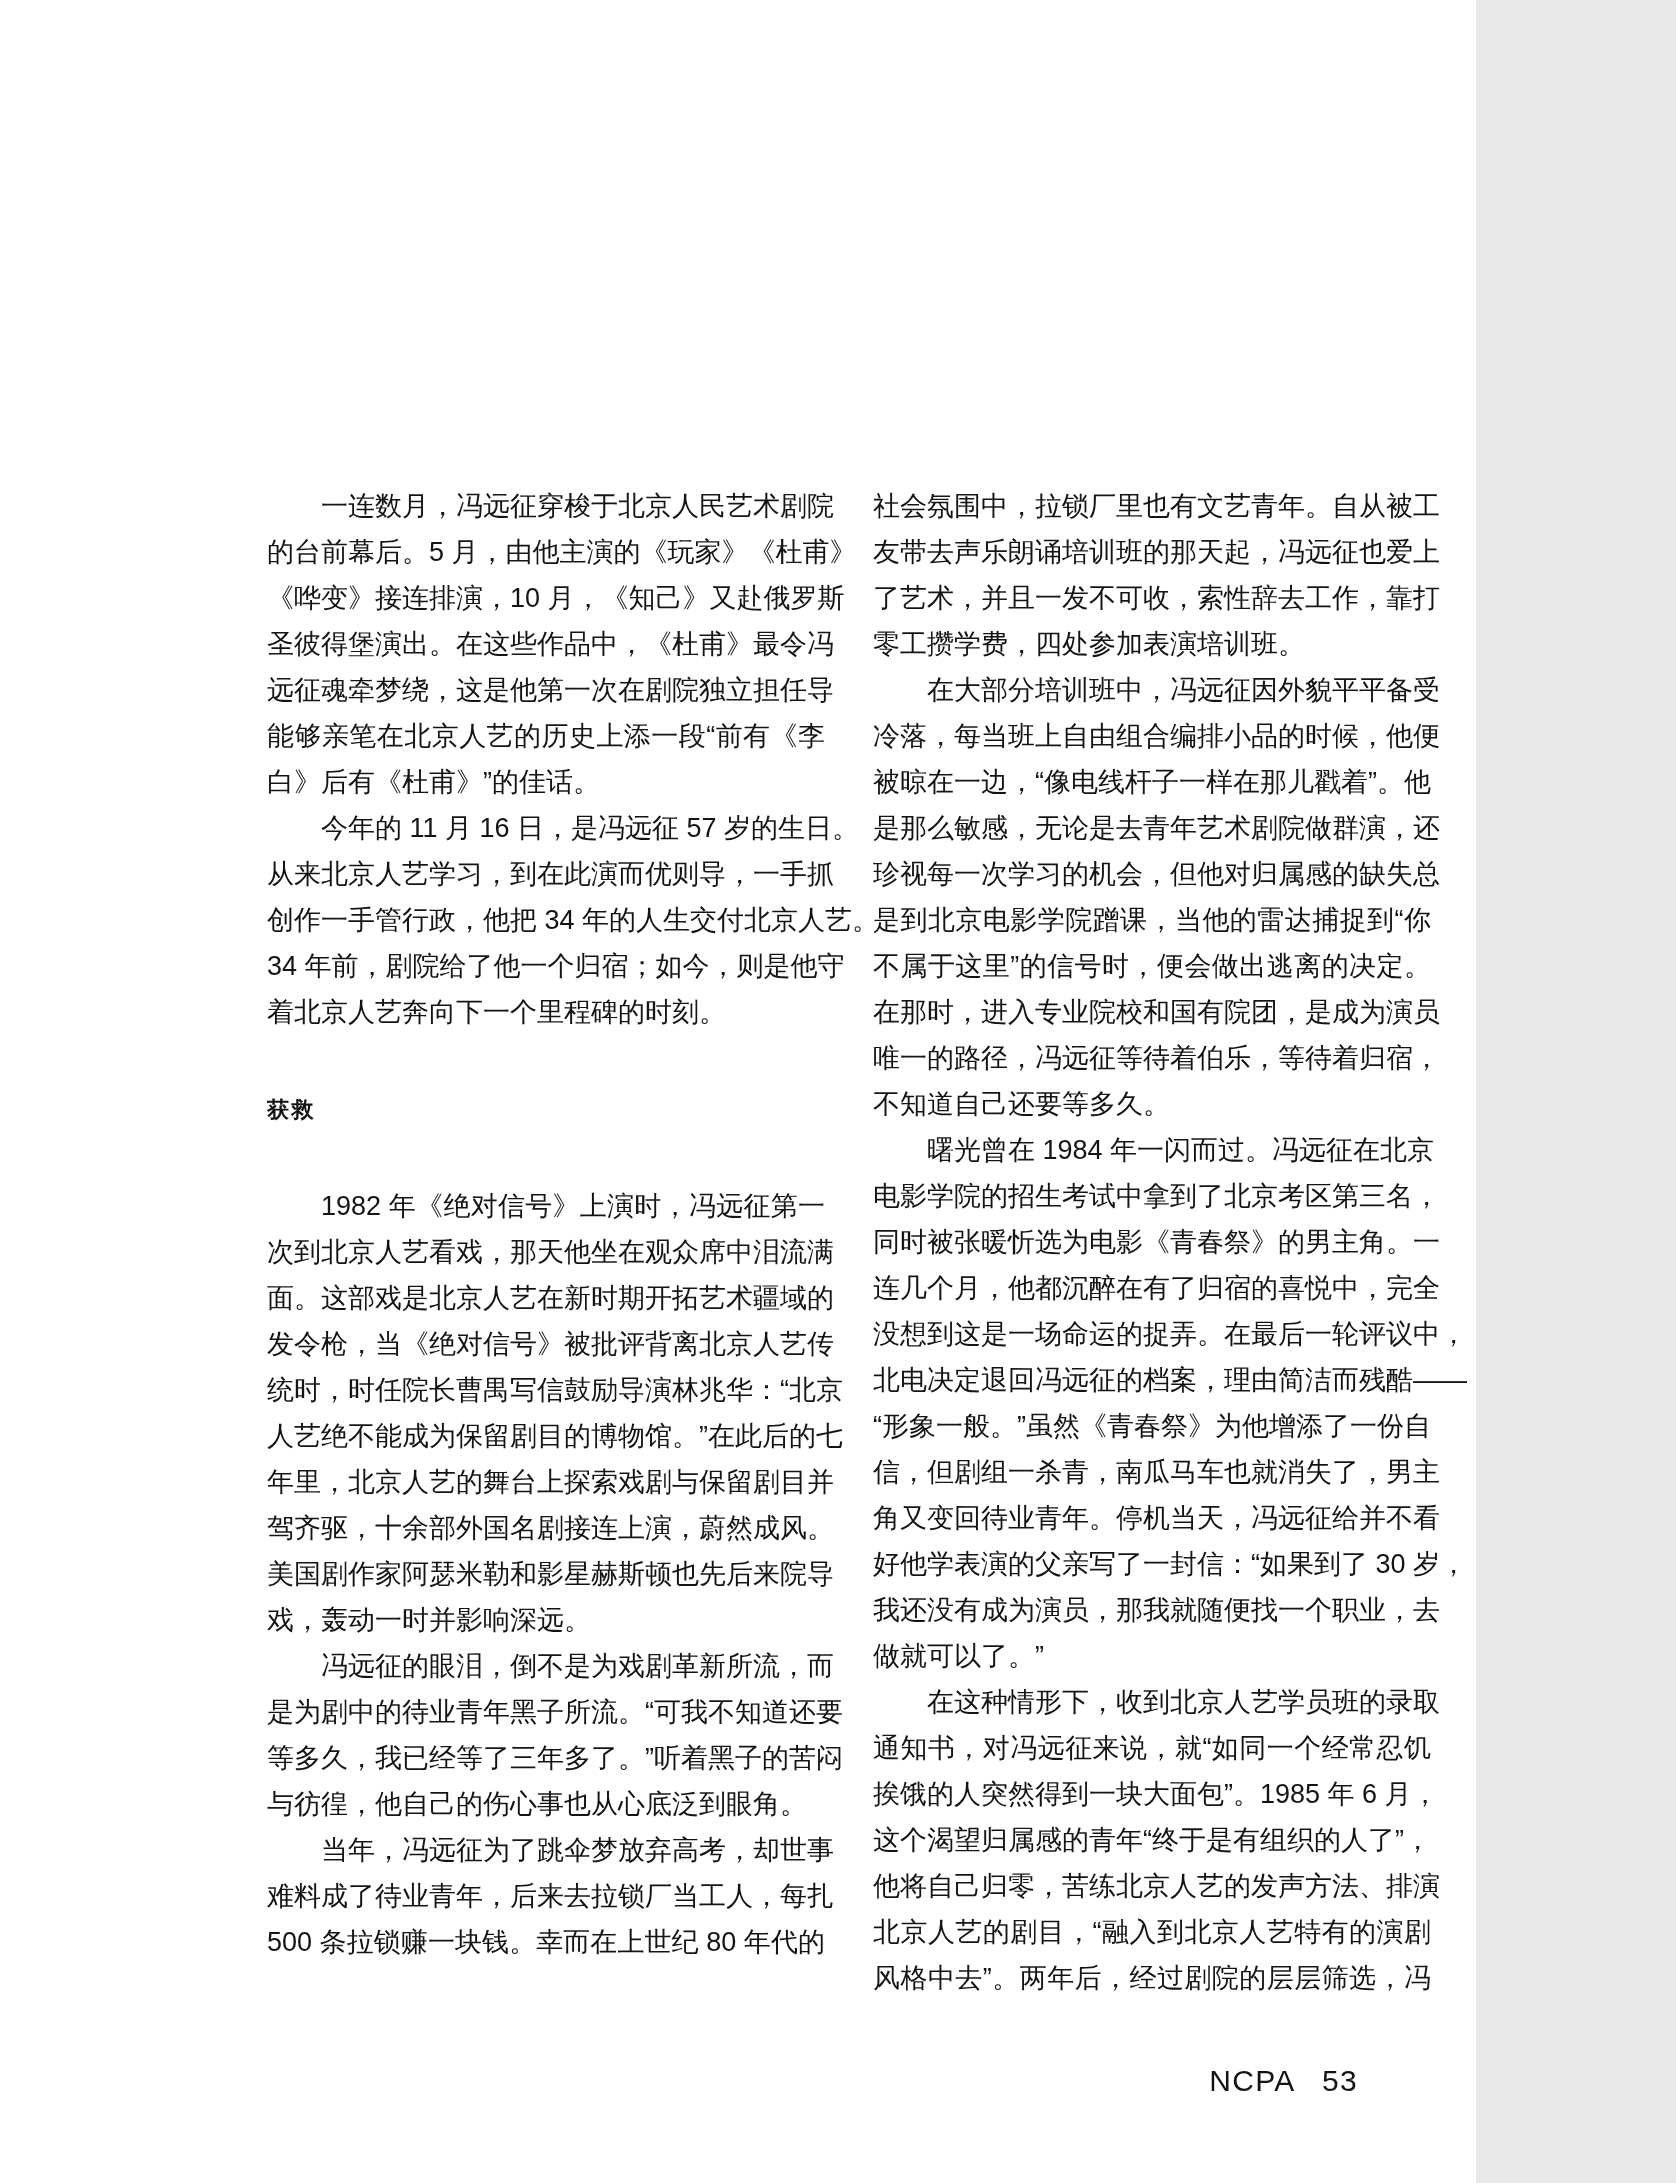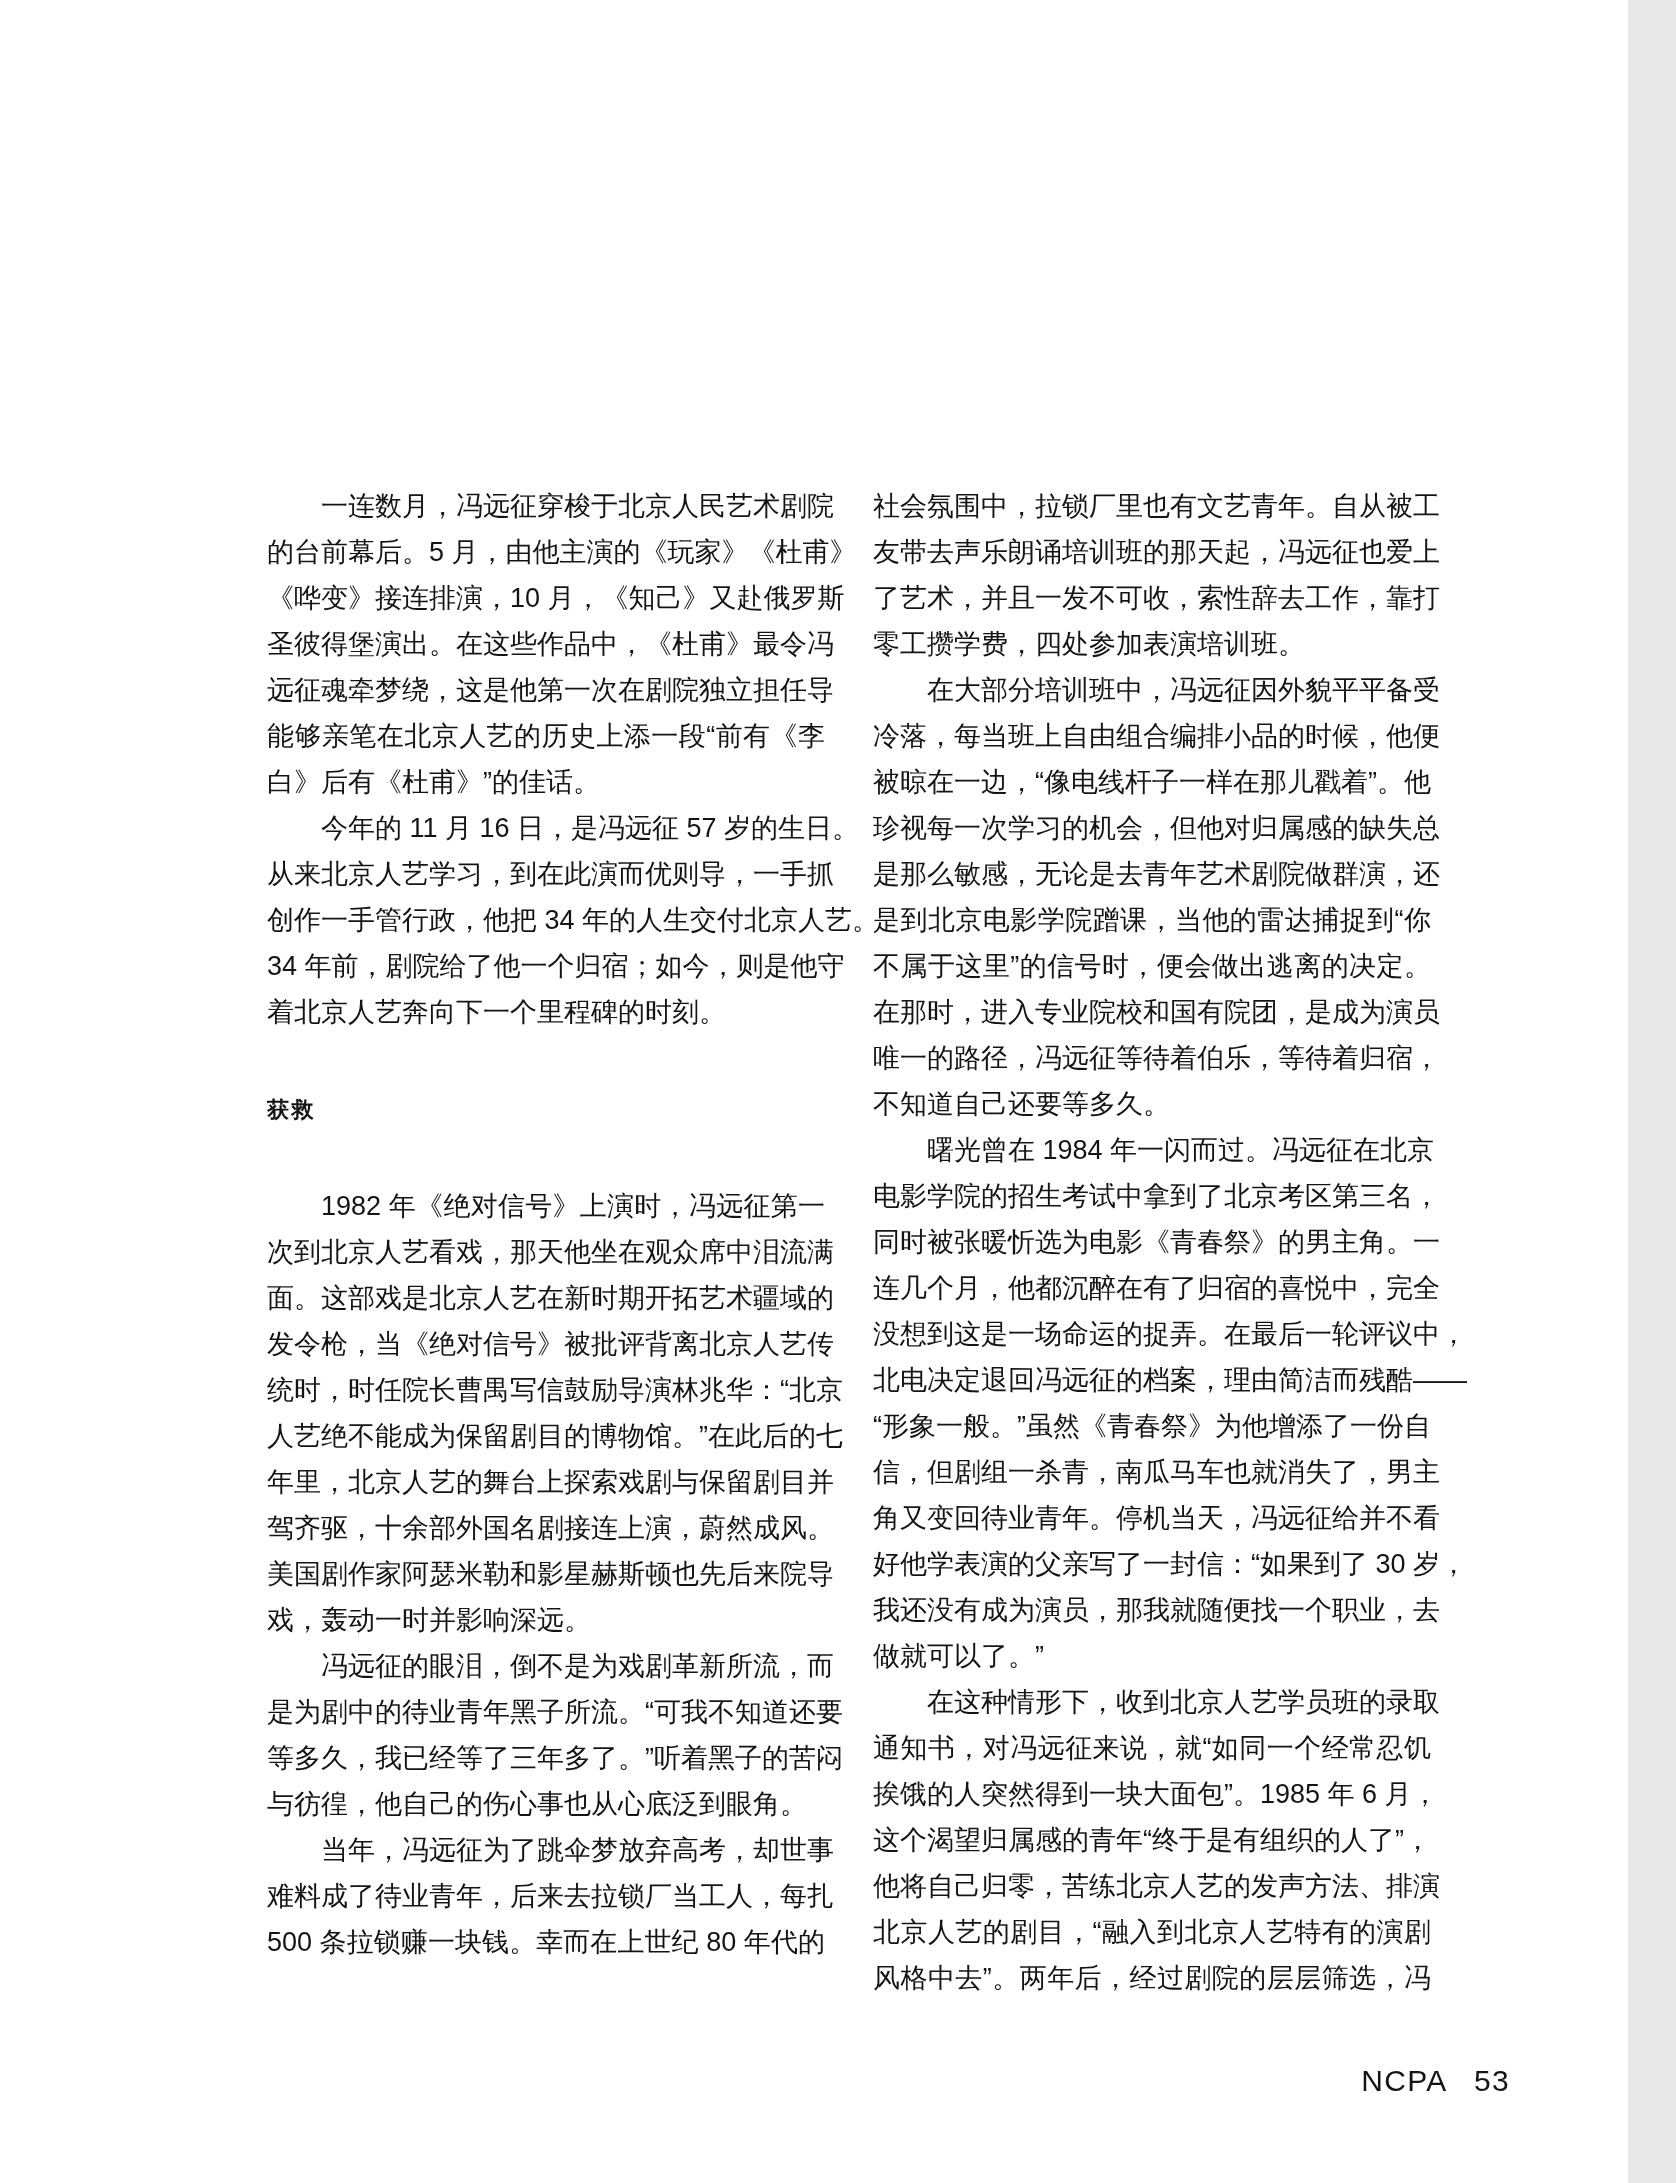--- a/index.html
+++ b/index.html
@@ -3,21 +3,21 @@
 <meta charset="utf-8">
 <style>
   :root {
     --text-color: #141414;
     --bg-color: #ffffff;
   }
   * { box-sizing: border-box; }
   html, body { margin: 0; padding: 0; background: #e8e8e8; }
   .page {
     position: relative;
-    width: 1628px;
+    width: 1476px;
     height: 2183px;
     background: var(--bg-color);
     overflow: hidden;
     font-family: "Liberation Sans", "DejaVu Sans", sans-serif;
     color: var(--text-color);
   }
   .column {
     position: absolute;
     top: 483px;
     width: 558px;
@@ -97,22 +97,22 @@
 
   <div class="column col-right">
     <div>
         <div class="line">社会氛围中，拉锁厂里也有文艺青年。自从被工</div>
         <div class="line">友带去声乐朗诵培训班的那天起，冯远征也爱上</div>
         <div class="line">了艺术，并且一发不可收，索性辞去工作，靠打</div>
         <div class="line para-end">零工攒学费，四处参加表演培训班。</div>
         <div class="line indent">在大部分培训班中，冯远征因外貌平平备受</div>
         <div class="line">冷落，每当班上自由组合编排小品的时候，他便</div>
         <div class="line">被晾在一边，“像电线杆子一样在那儿戳着”。他</div>
+        <div class="line">是那么敏感，无论是去青年艺术剧院做群演，还</div>
         <div class="line">珍视每一次学习的机会，但他对归属感的缺失总</div>
-        <div class="line">是那么敏感，无论是去青年艺术剧院做群演，还</div>
         <div class="line">是到北京电影学院蹭课，当他的雷达捕捉到“你</div>
         <div class="line">不属于这里”的信号时，便会做出逃离的决定。</div>
         <div class="line">在那时，进入专业院校和国有院团，是成为演员</div>
         <div class="line">唯一的路径，冯远征等待着伯乐，等待着归宿，</div>
         <div class="line para-end">不知道自己还要等多久。</div>
         <div class="line indent">曙光曾在 1984 年一闪而过。冯远征在北京</div>
         <div class="line">电影学院的招生考试中拿到了北京考区第三名，</div>
         <div class="line">同时被张暖忻选为电影《青春祭》的男主角。一</div>
         <div class="line">连几个月，他都沉醉在有了归宿的喜悦中，完全</div>
         <div class="line">没想到这是一场命运的捉弄。在最后一轮评议中，</div>

